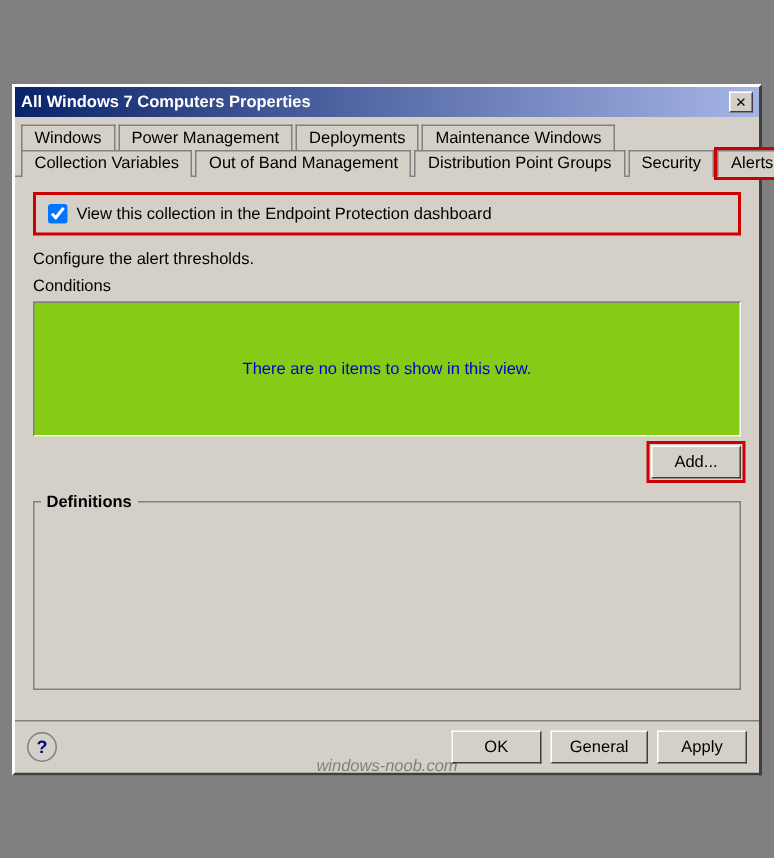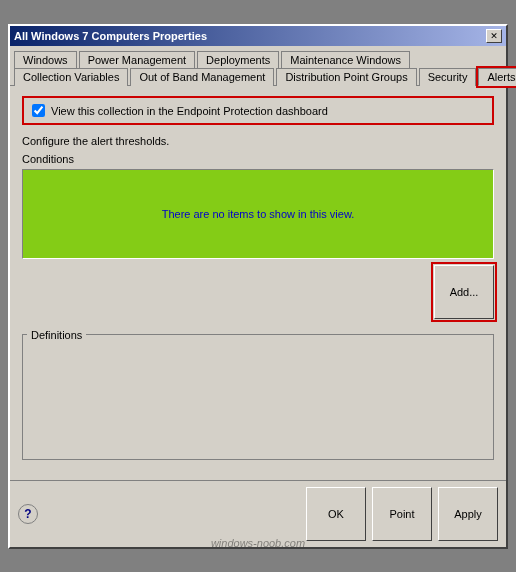--- a/index.html
+++ b/index.html
@@ -148,21 +148,21 @@
     }
 
     .btn-row {
       display: flex;
       justify-content: flex-end;
       gap: 6px;
       margin-bottom: 10px;
     }
 
     .btn {
-      padding: 20px 12px;
+      padding: 4px 12px;
       background: #d4d0c8;
       border: 1px solid #ffffff;
       border-right-color: #404040;
       border-bottom-color: #404040;
       font-size: 11px;
       cursor: pointer;
       min-width: 60px;
     }
 
     .btn.highlighted {
@@ -176,20 +176,21 @@
 
     .definitions-group {
       border: 1px solid #808080;
       padding: 2px;
       margin-bottom: 10px;
     }
 
     .definitions-group legend {
       font-size: 11px;
       padding: 0 4px;
+      font-weight: bold;
     }
 
     .definitions-content {
       height: 110px;
       background: #d4d0c8;
     }
 
     .bottom-bar {
       display: flex;
       align-items: center;
@@ -290,20 +291,20 @@
         <legend>Definitions</legend>
         <div class="definitions-content"></div>
       </fieldset>
 
     </div>
 
     <div class="bottom-bar">
       <div class="help-btn">?</div>
       <div class="bottom-bar-right">
         <button class="btn">OK</button>
-        <button class="btn">Point</button>
+        <button class="btn">General</button>
         <button class="btn">Apply</button>
       </div>
     </div>
   </div>
 
   <div class="watermark">windows-noob.com</div>
 </div>
 
 </body></html>

